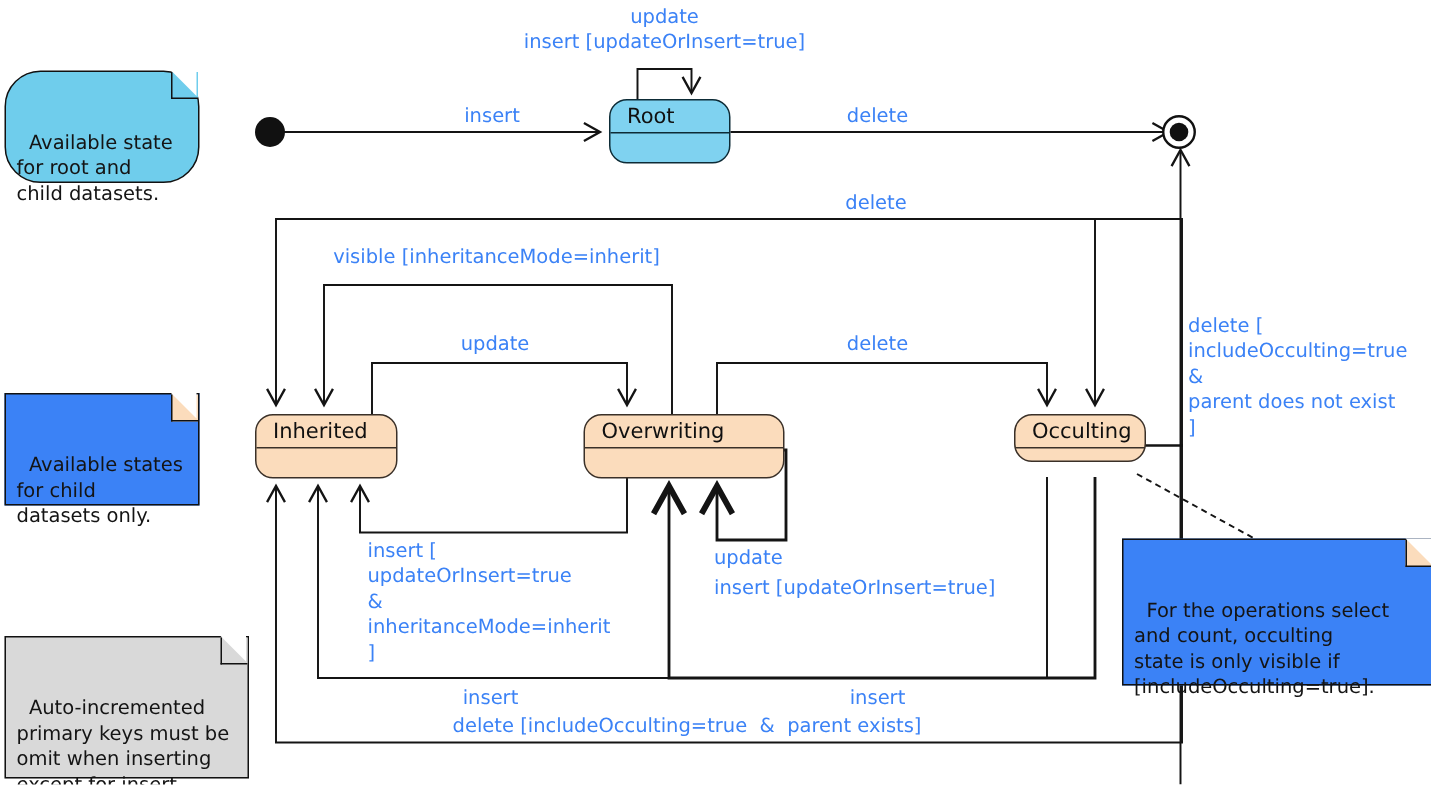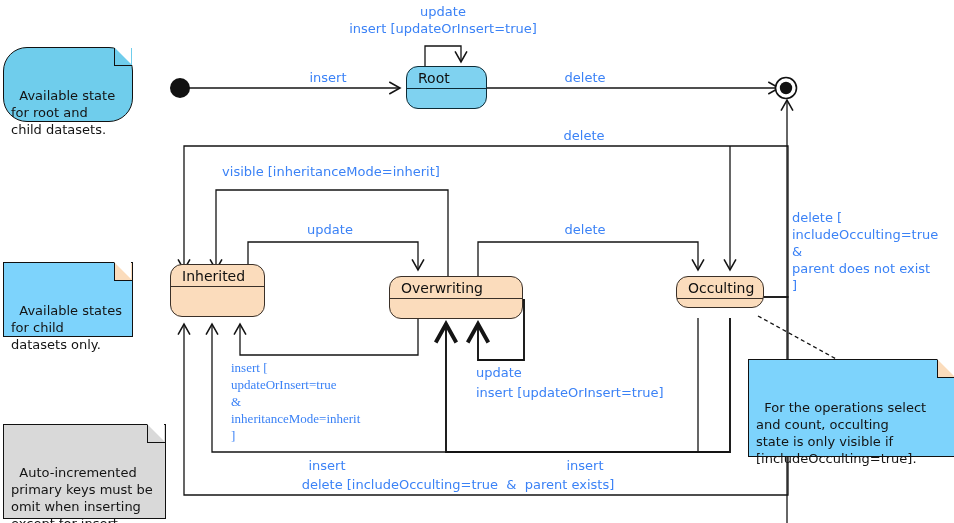--- a/index.html
+++ b/index.html
@@ -50,21 +50,21 @@
     border-left:1.2px solid #111;
     border-bottom:1.2px solid #111;
   }
   .note .fold:after{
     content:"";position:absolute;left:-1px;top:-1px;
     width:0;height:0;
     border-left:17px solid transparent;
     border-top:17px solid #ffffff;
   }
   .note.blue{background:#6fcdec;}
-  .note.orange{background:#7dd3fc;}
+  .note.orange{background:#3b82f6;}
   .note.gray{background:#d9d9d9;}
   .note.blue .fold{background:#6fcdec;}
   .note.orange .fold{background:#fbdcbc;}
   .note.gray .fold{background:#d9d9d9;}
 </style>
 </head>
 <body>
 
 <svg id="diagram" viewBox="0 0 954 523" width="954" height="523" xmlns="http://www.w3.org/2000/svg">
   <defs>
@@ -115,21 +115,21 @@
     <circle cx="786" cy="88" r="10.5" fill="#ffffff" stroke="#111111" stroke-width="1.6"></circle>
     <circle cx="786" cy="88" r="6.2" fill="#111111"></circle>
   </g>
 </svg>
 
 <div class="state root" style="left:406px;top:66px;width:81px;height:43px;">
   <div class="title">Root</div>
   <div class="sep"></div>
 </div>
 
-<div class="state child" style="left:170px;top:264px;width:95px;height:53px;">
+<div class="state child" style="left:170px;top:276px;width:95px;height:43px;">
   <div class="title">Inherited</div>
   <div class="sep"></div>
 </div>
 
 <div class="state child" style="left:389px;top:276px;width:134px;height:43px;">
   <div class="title">Overwriting</div>
   <div class="sep"></div>
 </div>
 
 <div class="state child" style="left:676px;top:276px;width:88px;height:32px;">
@@ -151,21 +151,21 @@
 ]</div>
 
 <div class="lbl ctr" style="left:584px;top:127px;">delete</div>
 
 <div class="lbl ctr" style="left:331px;top:163px;">visible [inheritanceMode=inherit]</div>
 
 <div class="lbl ctr" style="left:330px;top:221px;">update</div>
 
 <div class="lbl ctr" style="left:585px;top:221px;">delete</div>
 
-<div class="lbl" style="left:231px;top:359px;font-family:Liberation Serif, serif;">insert [
+<div class="lbl" style="left:245px;top:359px;">insert [
 updateOrInsert=true
 &amp;
 inheritanceMode=inherit
 ]</div>
 
 <div class="lbl" style="left:476px;top:364px;">update</div>
 <div class="lbl" style="left:476px;top:384px;">insert [updateOrInsert=true]</div>
 
 <div class="lbl ctr" style="left:327px;top:457px;">insert</div>
 

